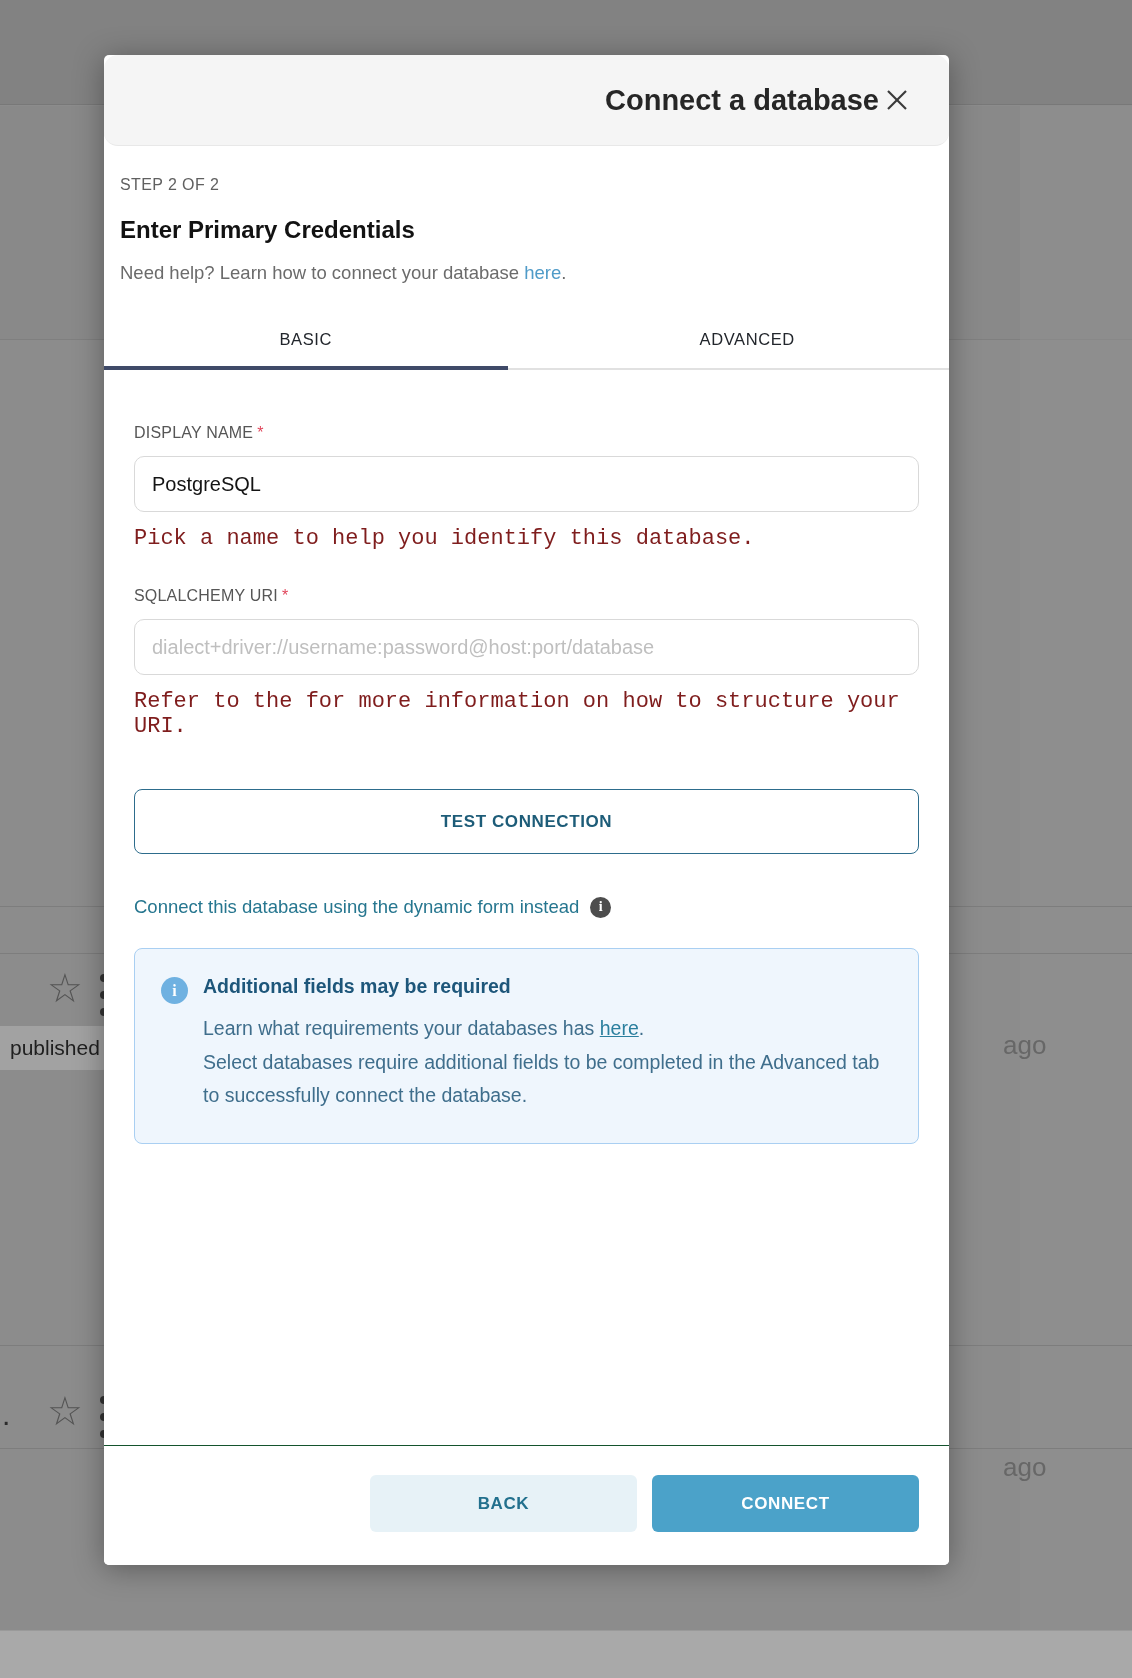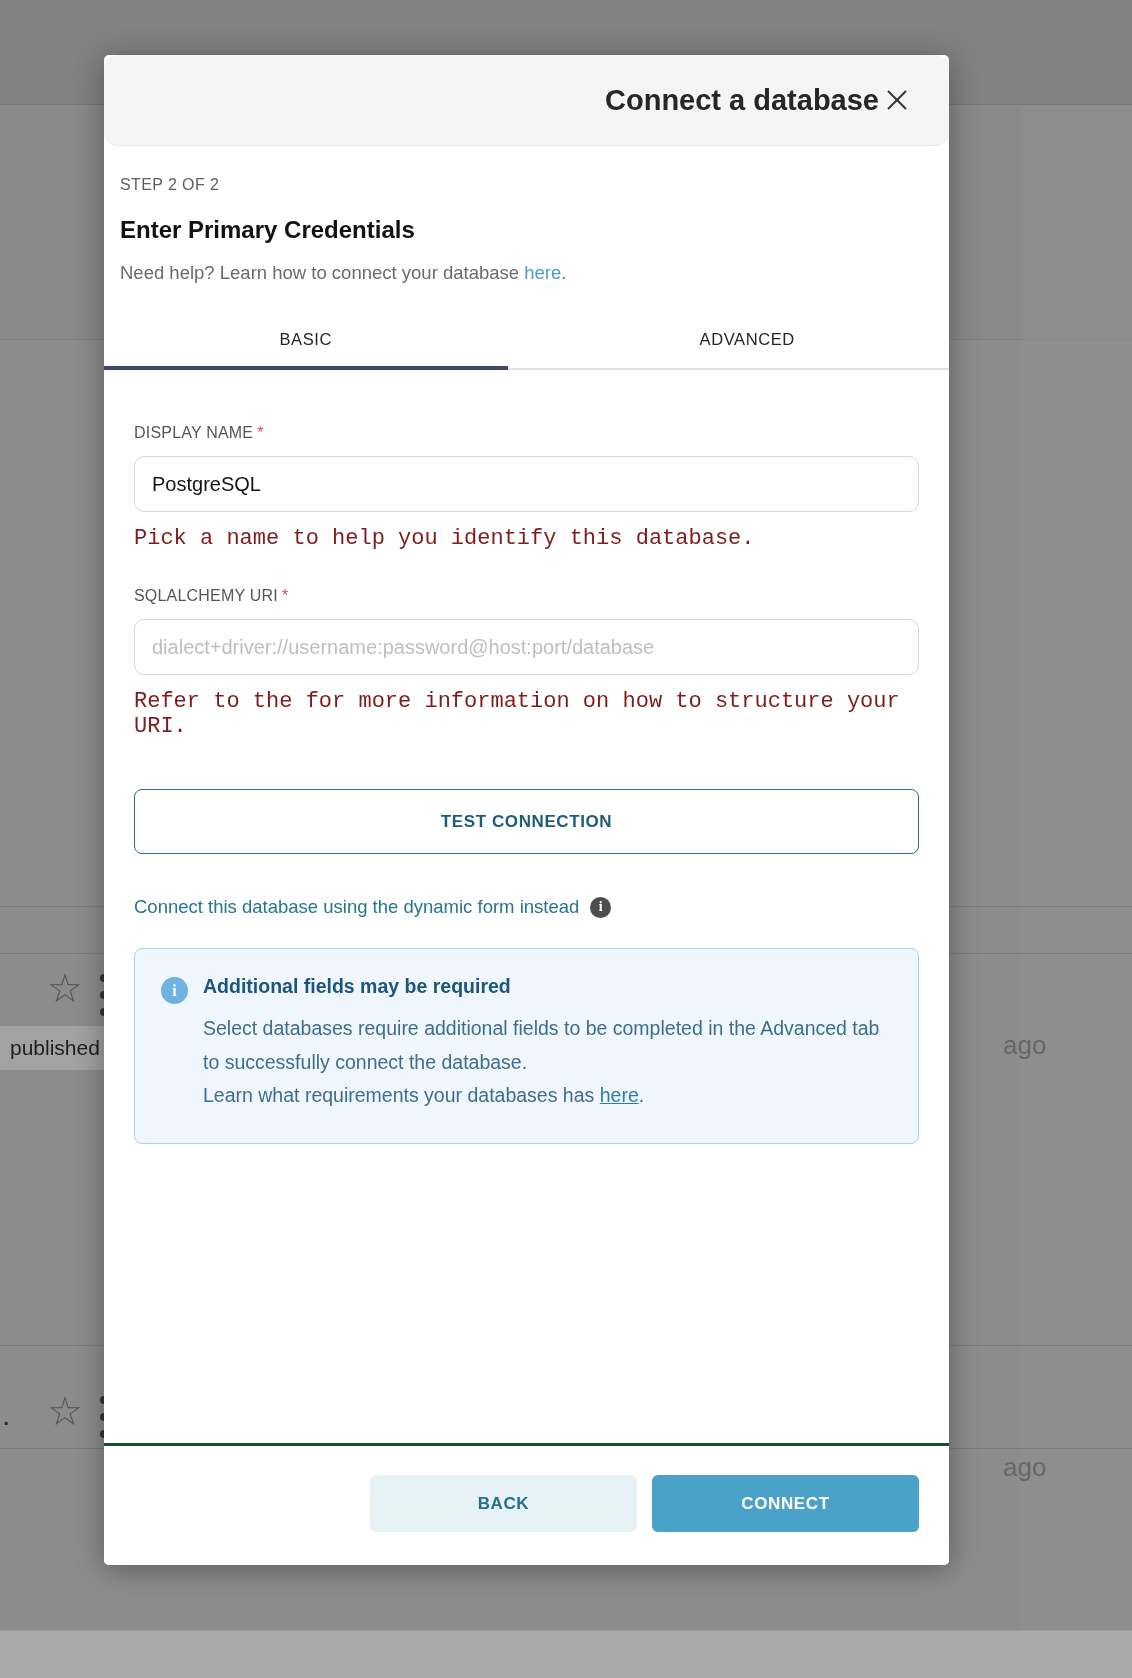--- a/index.html
+++ b/index.html
@@ -98,21 +98,21 @@
     width:27px; height:27px; border-radius:50%; background:#6fb1e1; color:#ffffff;
     display:inline-flex; align-items:center; justify-content:center;
     font-size:16px; font-weight:bold; font-family:"Liberation Serif", serif; flex:0 0 auto; margin-top:2px;
   }
   .alert-title { font-size:19.5px; font-weight:bold; color:#1d567a; }
   .alert-body { margin-top:14px; font-size:19.5px; color:#3f6e8c; line-height:1.72; }
   .alert-body a { color:#2b7f9e; text-decoration:underline; cursor:pointer; }
 
   
   .modal-footer {
-    position:absolute; left:0; right:0; bottom:0; border-top:3px solid #14532d;
+    position:absolute; left:0; right:0; bottom:0; border-top:1px solid #14532d;
     padding:29px 30px 33px 30px; display:flex; justify-content:flex-end; gap:15px; background:#fff;
   }
   .btn {
     height:57px; width:267px; border:none; border-radius:6px; cursor:pointer;
     font-size:17px; font-weight:bold; letter-spacing:.6px;
     font-family:"Liberation Sans", sans-serif;
   }
   .btn-back { background:#e7f2f7; color:#22708d; }
   .btn-connect { background:#4ba2c9; color:#ffffff; }
 </style>
@@ -194,22 +194,22 @@
           <a class="dynamic-link">Connect this database using the dynamic form instead</a>
           <span class="info-icon-dark">i</span>
         </div>
       </div>
 
       <div class="alert">
         <span class="info-icon-blue">i</span>
         <div>
           <div class="alert-title">Additional fields may be required</div>
           <div class="alert-body">
+            <div><span>Learn what requirements your databases has </span><a>here</a><span>.</span></div>
             <div>Select databases require additional fields to be completed in the Advanced tab to successfully connect the database.</div>
-            <div><span>Learn what requirements your databases has </span><a>here</a><span>.</span></div>
           </div>
         </div>
       </div>
     </div>
 
     <div class="modal-footer">
       <button class="btn btn-back">BACK</button>
       <button class="btn btn-connect">CONNECT</button>
     </div>
 

